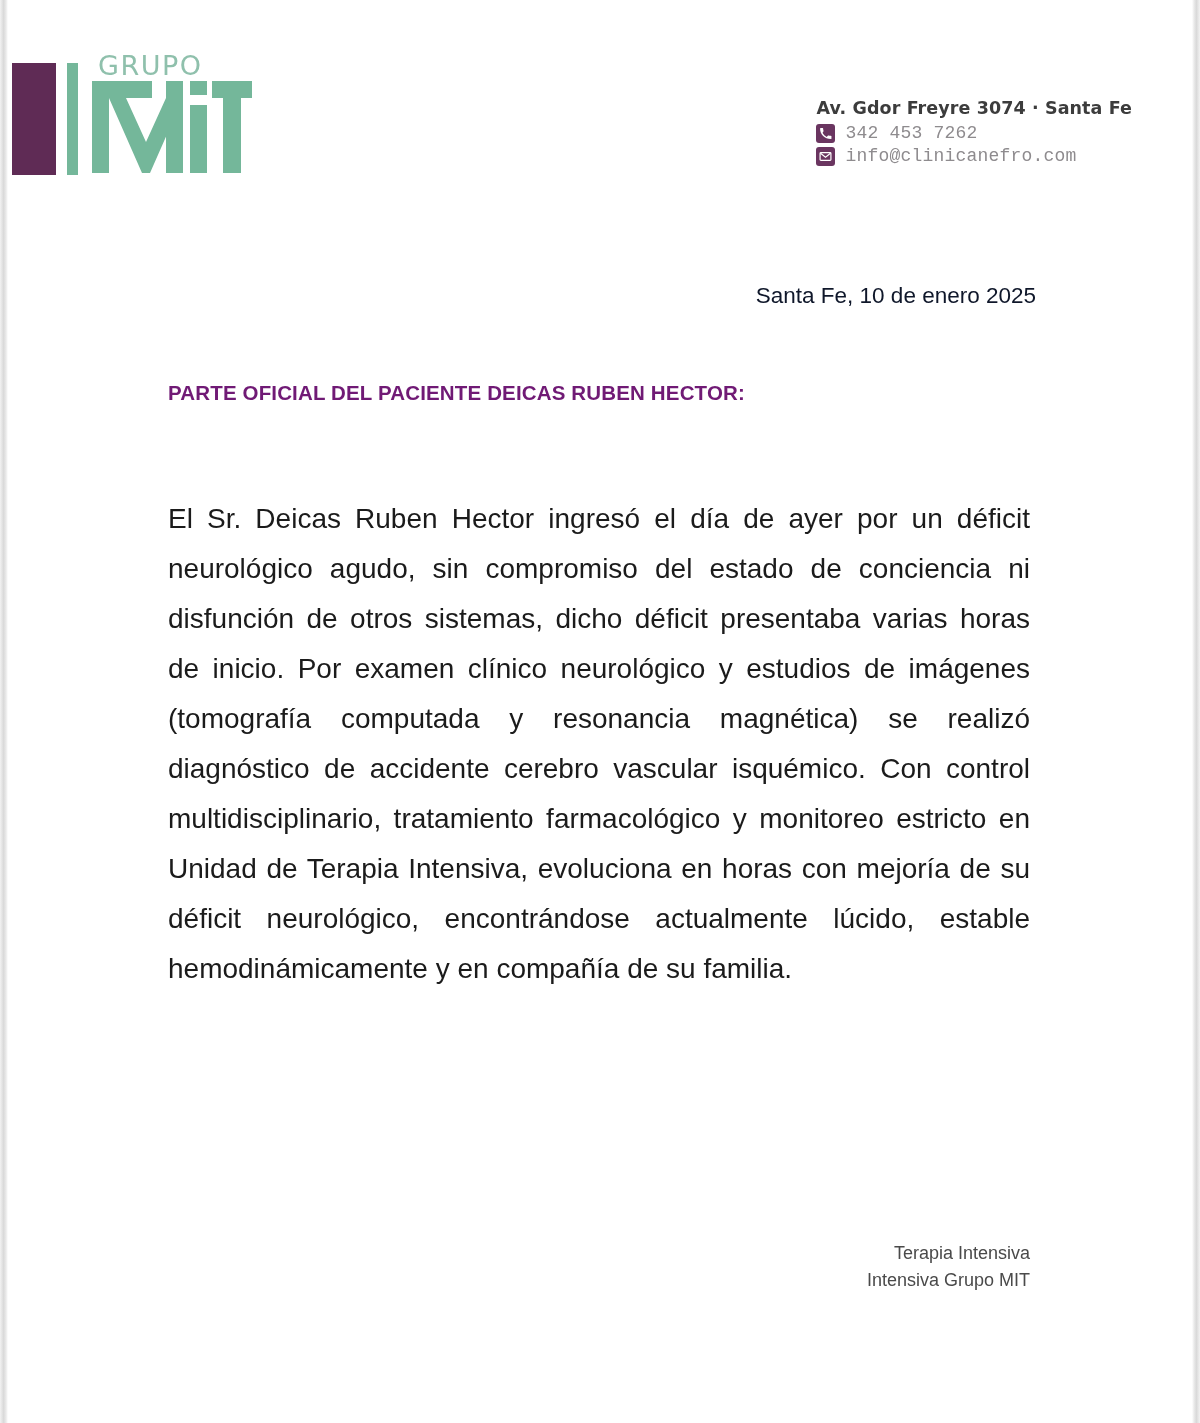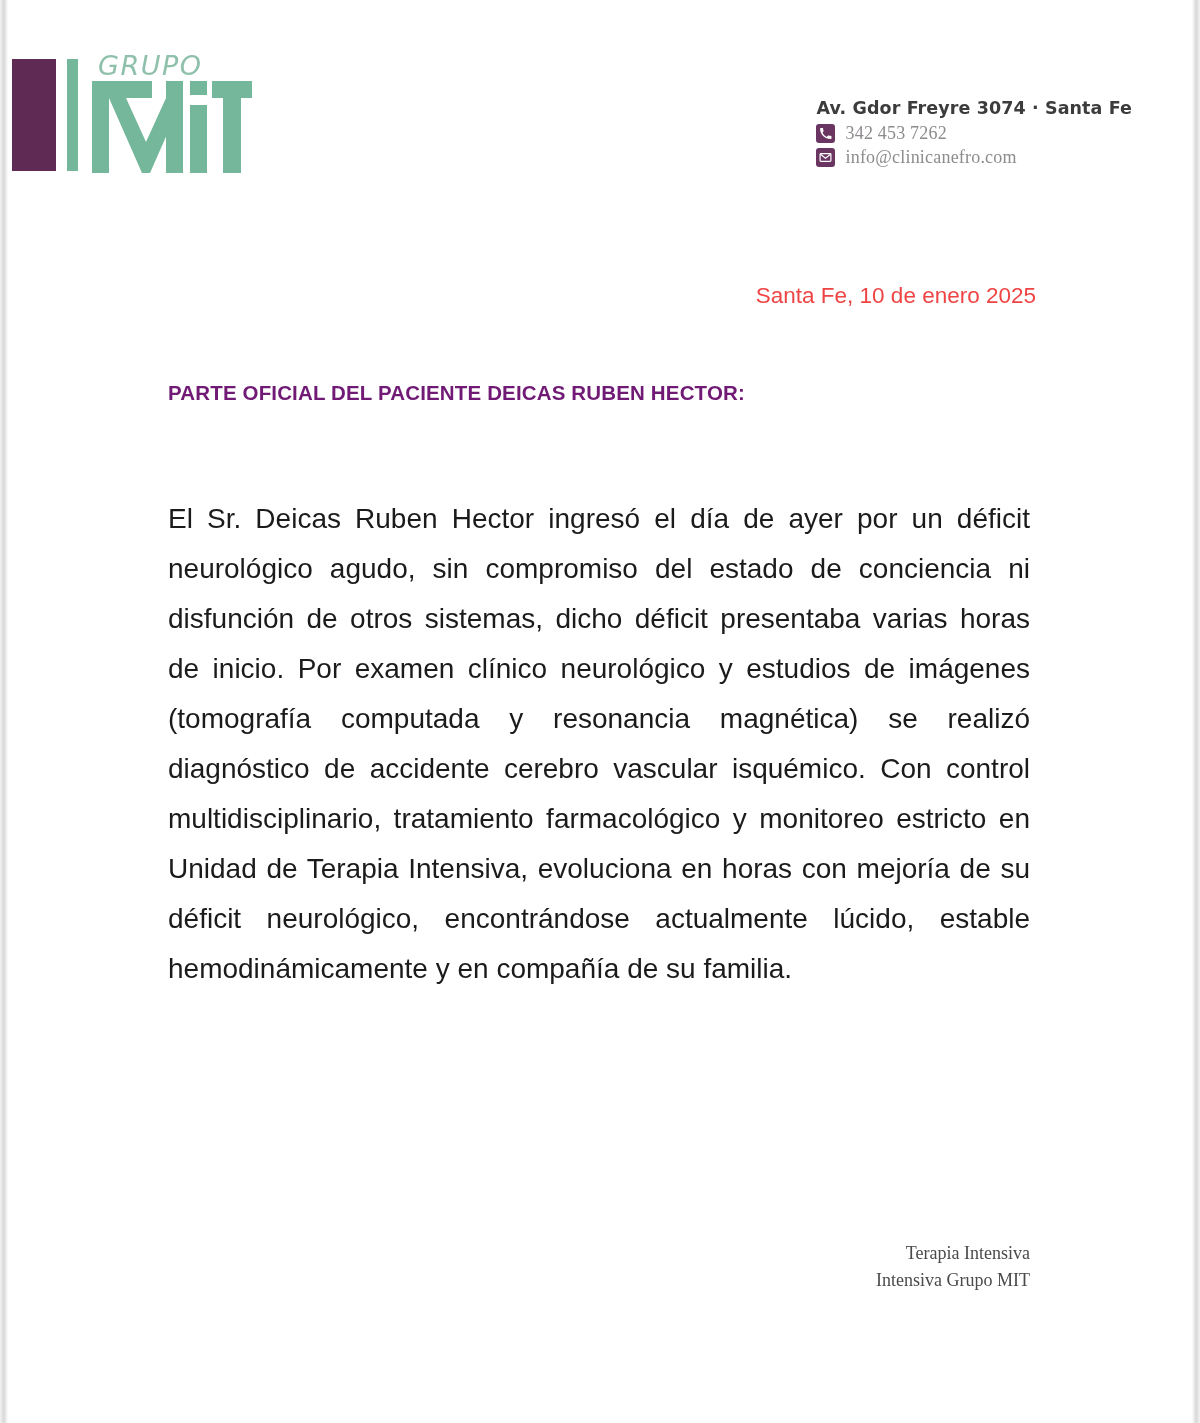--- a/index.html
+++ b/index.html
@@ -39,22 +39,21 @@
     top: 0;
     width: 1200px;
     height: 215px;
   }
 
   .logo-block {
     position: absolute;
     left: 12px;
     top: 55px;
     display: flex;
-    align-items: center;
-    font-style: italic;
+    align-items: flex-end;
   }
 
   .logo-bar-purple {
     width: 44px;
     height: 112px;
     background: #5F2B55;
     flex: 0 0 auto;
   }
   .logo-bar-green {
     width: 11px;
@@ -124,36 +123,36 @@
     height: 19px;
     background: #6A3560;
     border-radius: 3px;
     display: inline-flex;
     align-items: center;
     justify-content: center;
     flex: 0 0 auto;
   }
   .contact-text {
     margin-left: 10px;
-    font-family: Liberation Serif, serif;
+    font-family: Liberation Mono, monospace;
     font-size: 18px;
     color: #8E8B8E;
     white-space: nowrap;
     letter-spacing: .2px;
   }
 
   
   .doc-date {
     position: absolute;
     left: 0;
     top: 283px;
     width: 1036px;
     text-align: right;
     font-size: 22.5px;
-    color: #ef4444;
+    color: #0f172a;
   }
 
   .doc-title {
     position: absolute;
     left: 168px;
     top: 381px;
     font-size: 20.5px;
     font-weight: bold;
     color: #701a75;
     letter-spacing: .15px;
@@ -179,21 +178,21 @@
     line-height: 38px;
     color: #1b1b1b;
   }
 
   .doc-footer {
     position: absolute;
     left: 0;
     top: 1240px;
     width: 1030px;
     text-align: right;
-    font-family: Liberation Serif, serif;
+    font-family: Liberation Sans, sans-serif;
     font-size: 18px;
     line-height: 27px;
     color: #4a4a4a;
   }
 </style>
 </head>
 <body>
 
 <div class="page">
 

